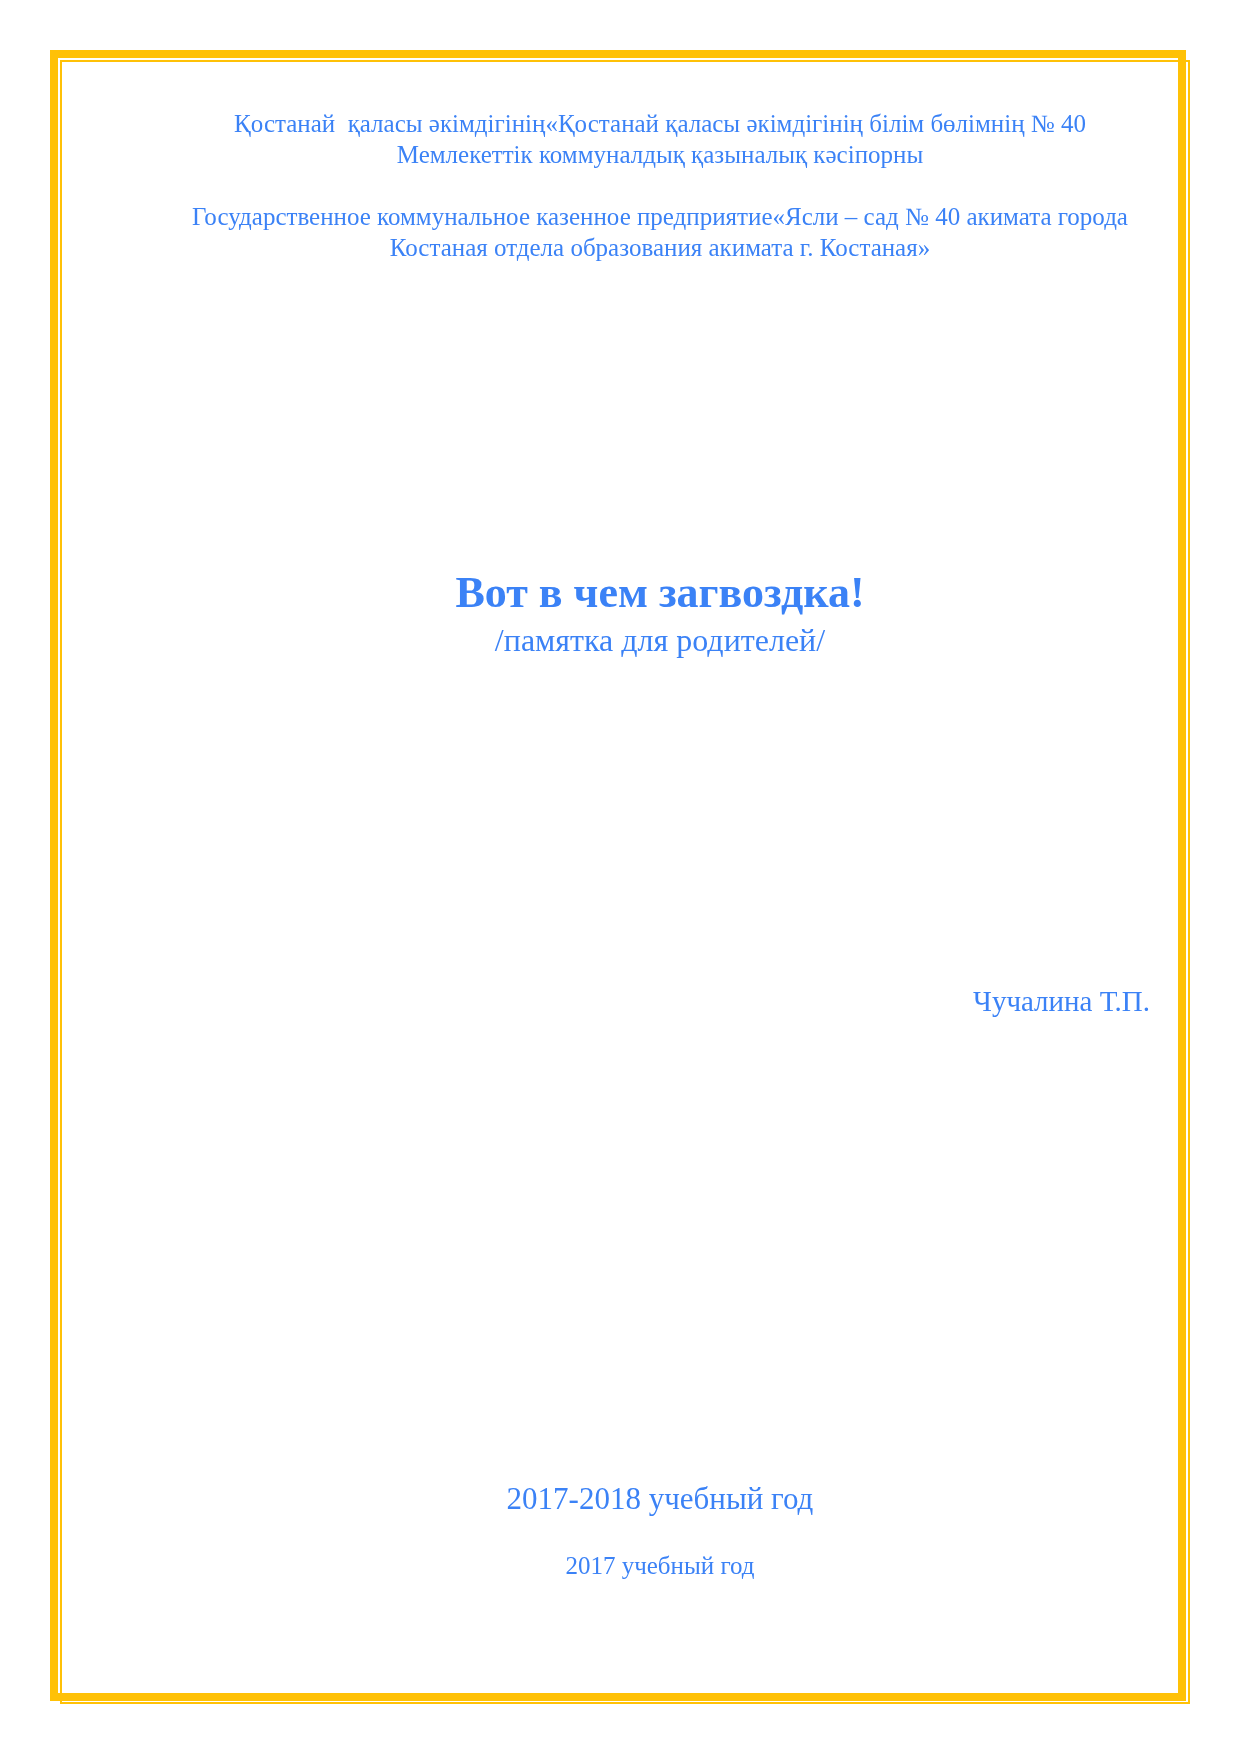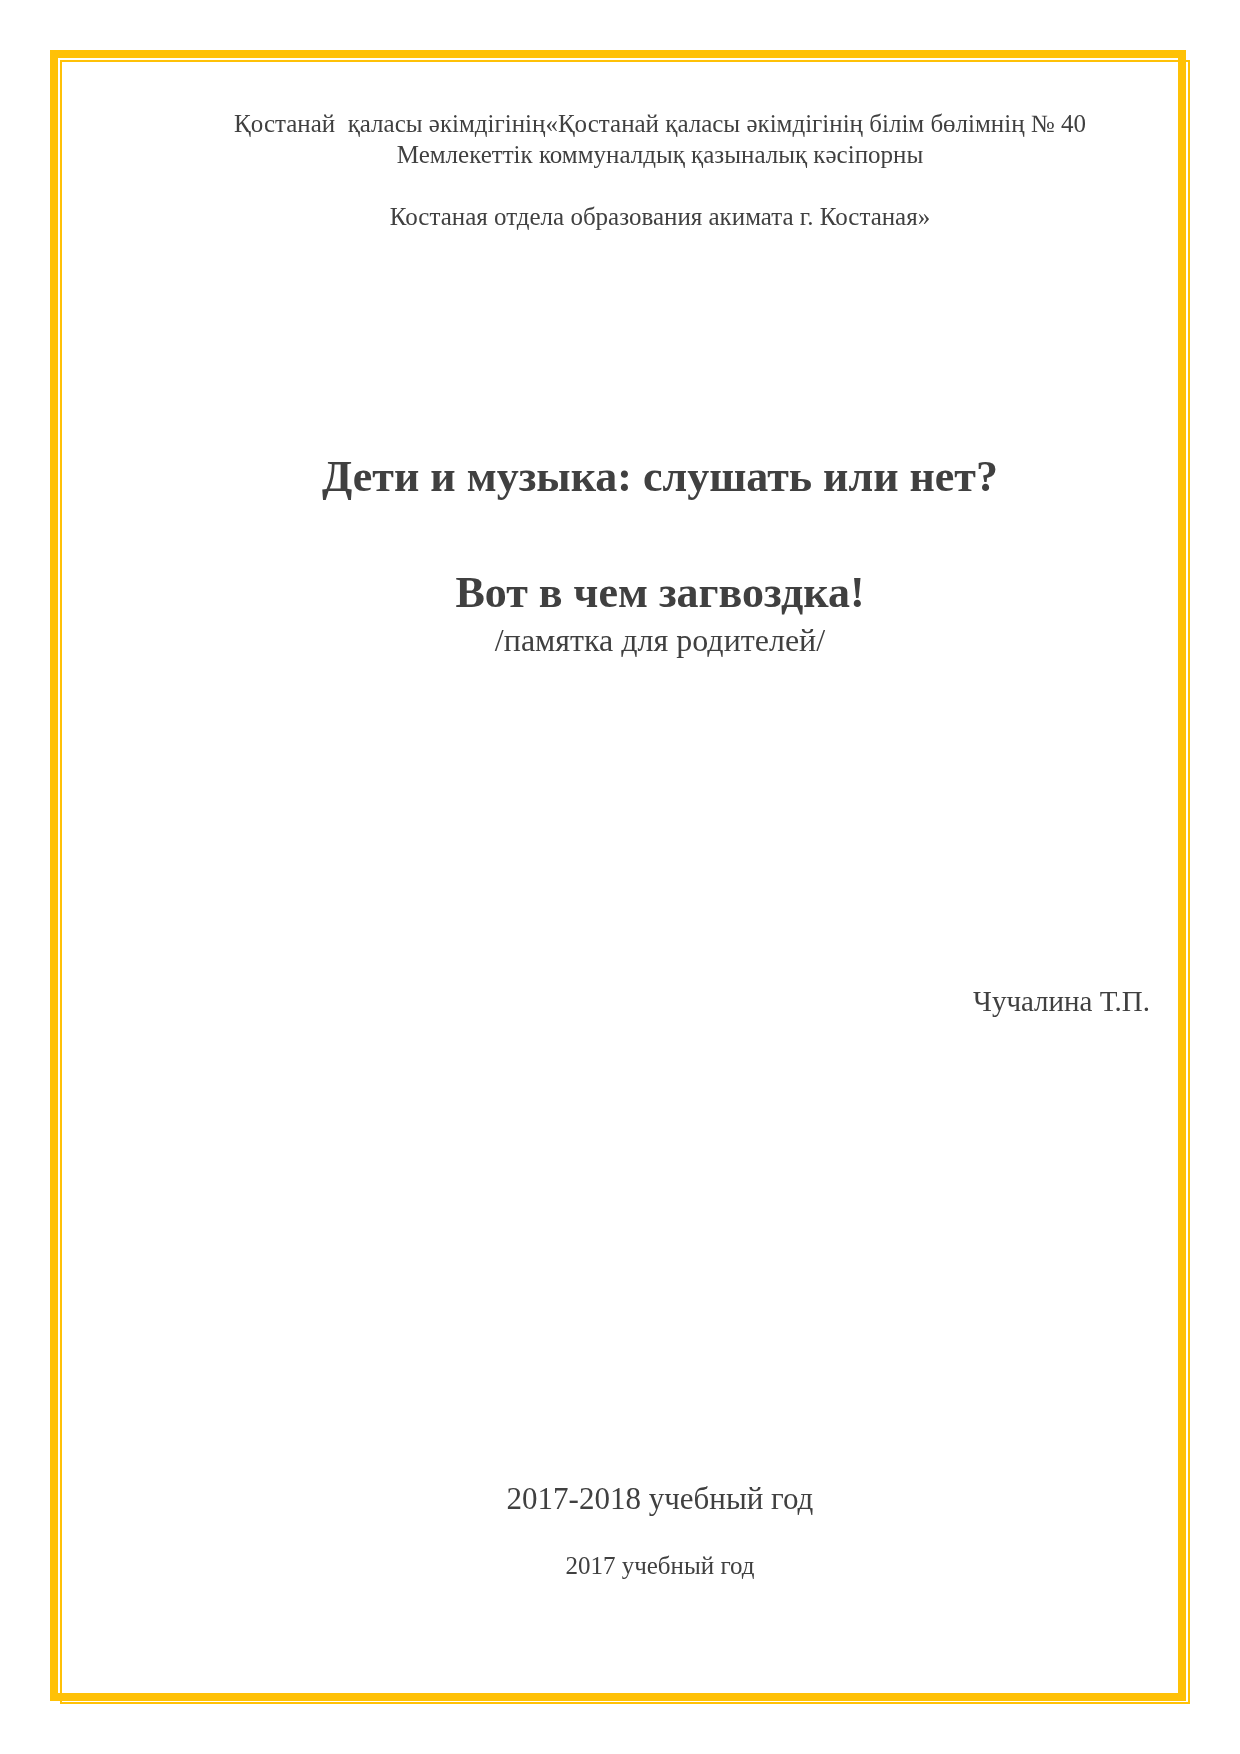--- a/index.html
+++ b/index.html
@@ -5,21 +5,21 @@
   :root { --accent: #FFC107; }
   * { margin: 0; padding: 0; box-sizing: border-box; }
   html, body { background: #e8e8e8; }
   .page {
     position: relative;
     width: 1240px;
     height: 1754px;
     margin: 0 auto;
     background: #ffffff;
     font-family: "Liberation Serif", "DejaVu Serif", serif;
-    color: #404040;
+    color: #3b82f6;
     overflow: hidden;
   }
   
   .frame-thick {
     position: absolute;
     left: 50px; top: 50px; right: 54px; bottom: 53px;
     border: 8px solid var(--accent);
     pointer-events: none;
   }
   .frame-thin {
@@ -78,24 +78,24 @@
 
 <div class="page">
 
   <div class="frame-thick"></div>
   <div class="frame-thin"></div>
 
   <div class="block header-block">
     <div>Қостанай  қаласы әкімдігінің«Қостанай қаласы әкімдігінің білім бөлімнің № 40</div>
     <div>Мемлекеттік коммуналдық қазыналық кәсіпорны</div>
     <div class="header-spacer"></div>
+    <div>Государственное коммунальное казенное предприятие«Ясли – сад № 40 акимата города</div>
     <div>Костаная отдела образования акимата г. Костаная»</div>
   </div>
 
-  <div class="block title-line title-line1">Дети и музыка: слушать или нет?</div>
   <div class="block title-line title-line2">Вот в чем загвоздка!</div>
 
   <div class="block subtitle-line">/памятка для родителей/</div>
 
   <div class="block director-block">
     <div>Чучалина Т.П.</div>
   </div>
 
   <div class="block year-main">2017-2018 учебный год</div>
   <div class="block year-sub">2017 учебный год</div>

